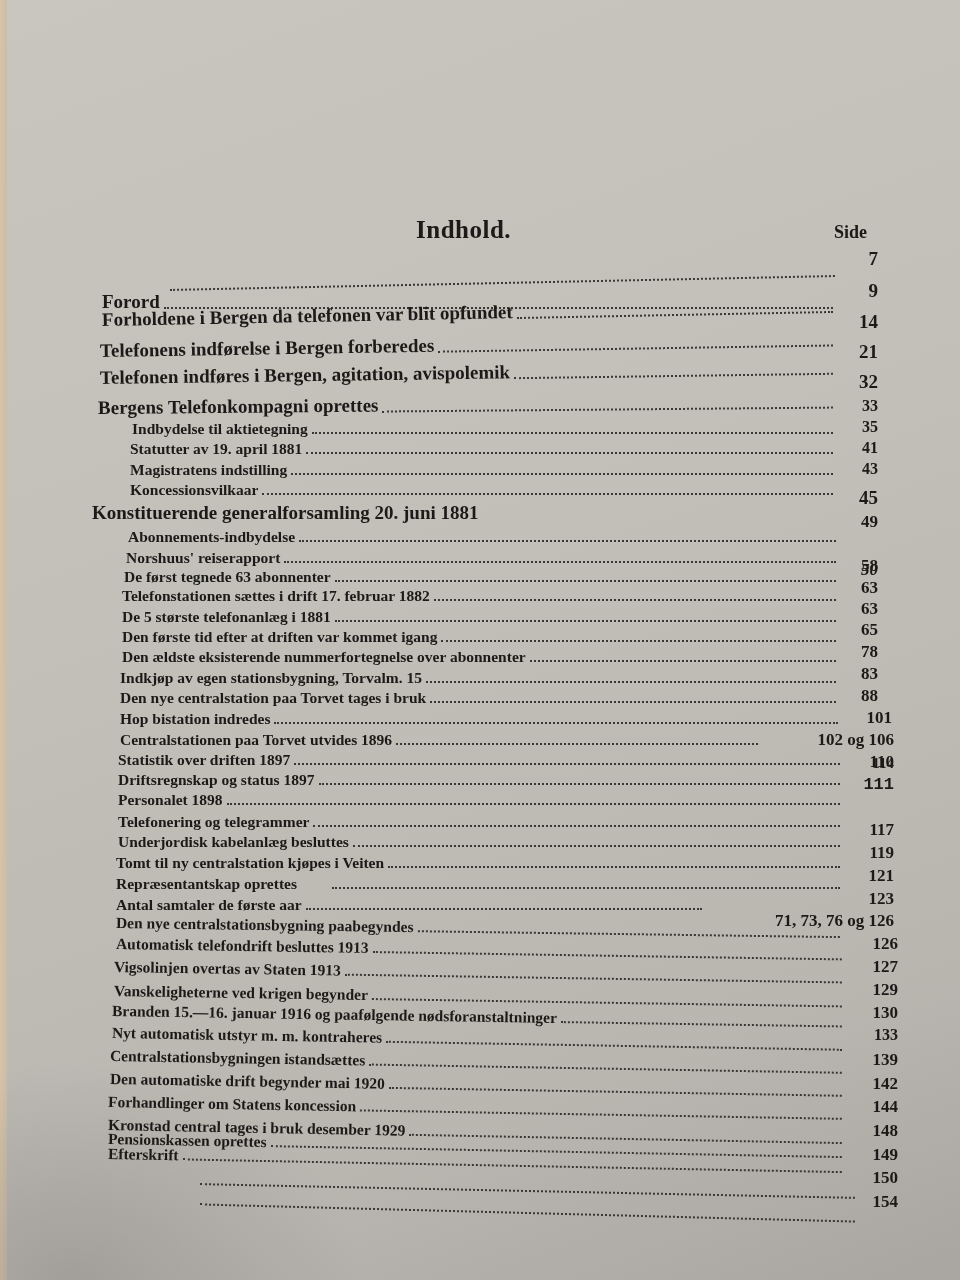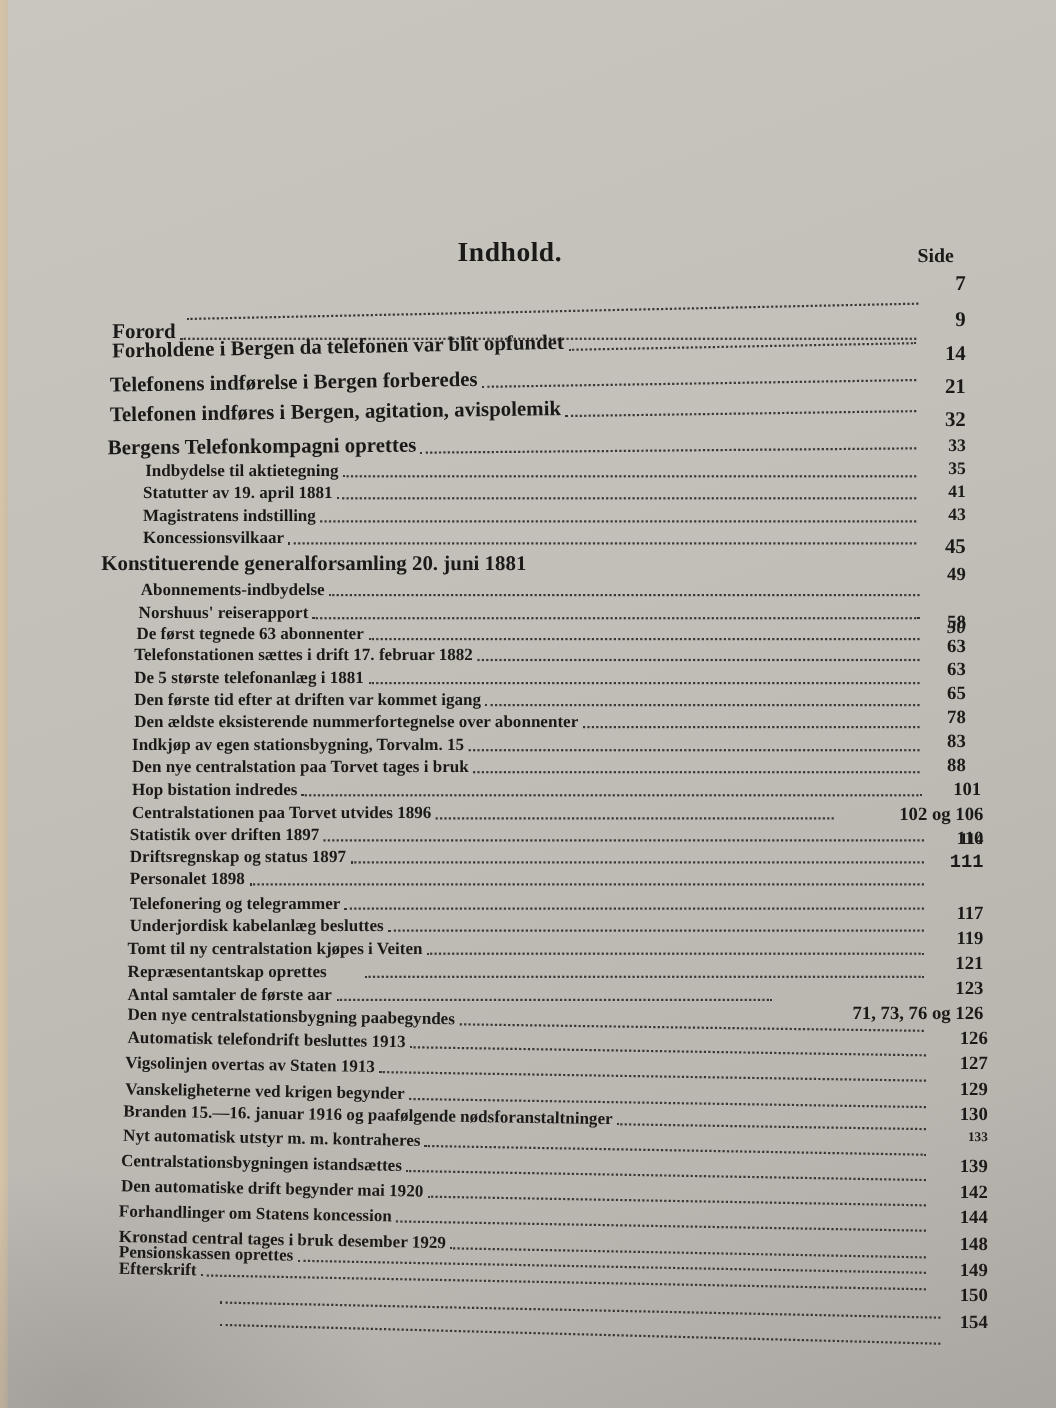--- a/index.html
+++ b/index.html
@@ -246,20 +246,20 @@
 <div class="num" style="top:755px; font-size:15px; right:66px;">114</div>
 <div class="num" style="top:820px; font-size:17px; right:66px;">117</div>
 <div class="num" style="top:843px; font-size:17px; right:66px;">119</div>
 <div class="num" style="top:866px; font-size:17px; right:66px;">121</div>
 <div class="num" style="top:889px; font-size:17px; right:66px;">123</div>
 <div class="num" style="top:911px; font-size:17px; right:66px;">71, 73, 76 og 126</div>
 <div class="num" style="top:934px; font-size:17px; right:62px;">126</div>
 <div class="num" style="top:957px; font-size:17px; right:62px;">127</div>
 <div class="num" style="top:980px; font-size:17px; right:62px;">129</div>
 <div class="num" style="top:1003px; font-size:17px; right:62px;">130</div>
-<div class="num" style="top:1026px; font-size:12px; right:62px;">133</div>
+<div class="num" style="top:1026px; font-size:16px; right:62px;">133</div>
 <div class="num" style="top:1050px; font-size:17px; right:62px;">139</div>
 <div class="num" style="top:1074px; font-size:17px; right:62px;">142</div>
 <div class="num" style="top:1097px; font-size:17px; right:62px;">144</div>
 <div class="num" style="top:1121px; font-size:17px; right:62px;">148</div>
 <div class="num" style="top:1145px; font-size:17px; right:62px;">149</div>
 <div class="num" style="top:1168px; font-size:17px; right:62px;">150</div>
 <div class="num" style="top:1192px; font-size:17px; right:62px;">154</div>
 
 </body></html>

